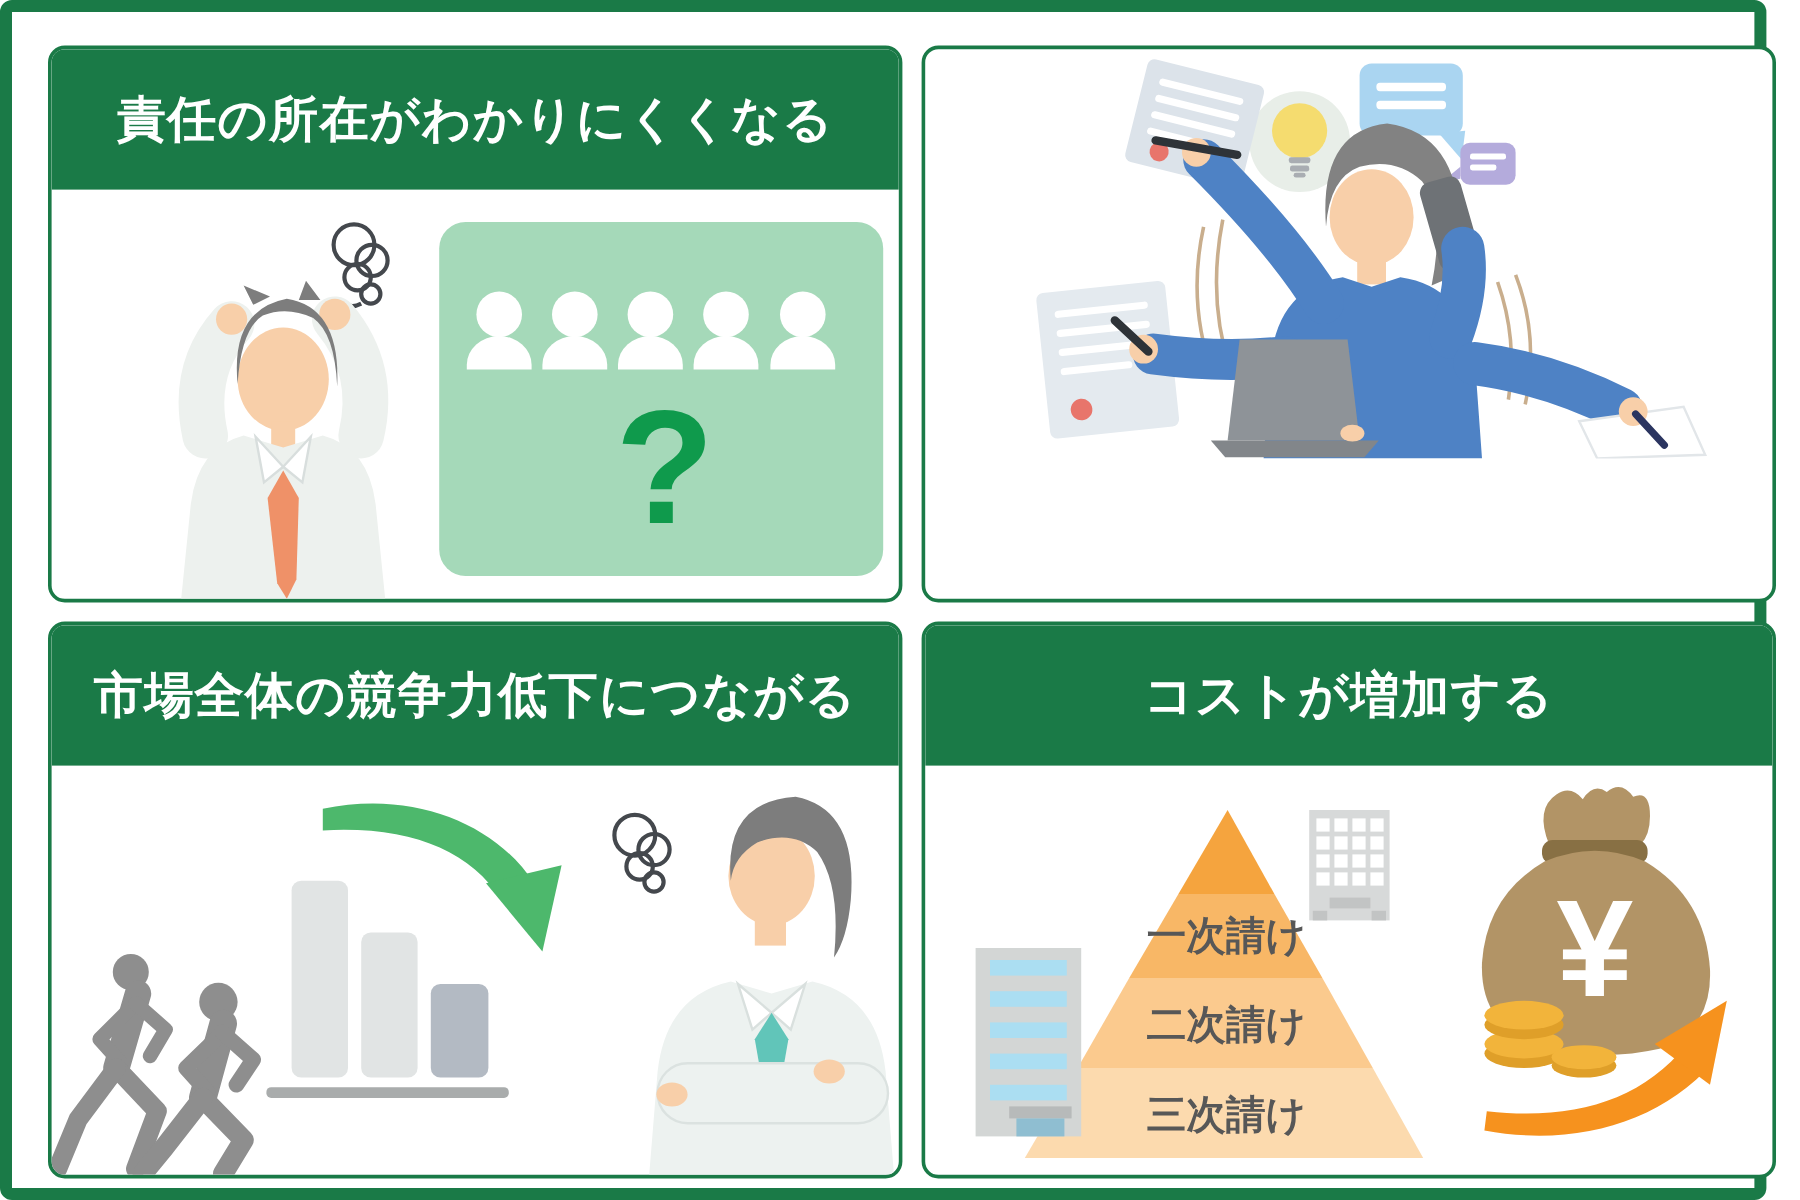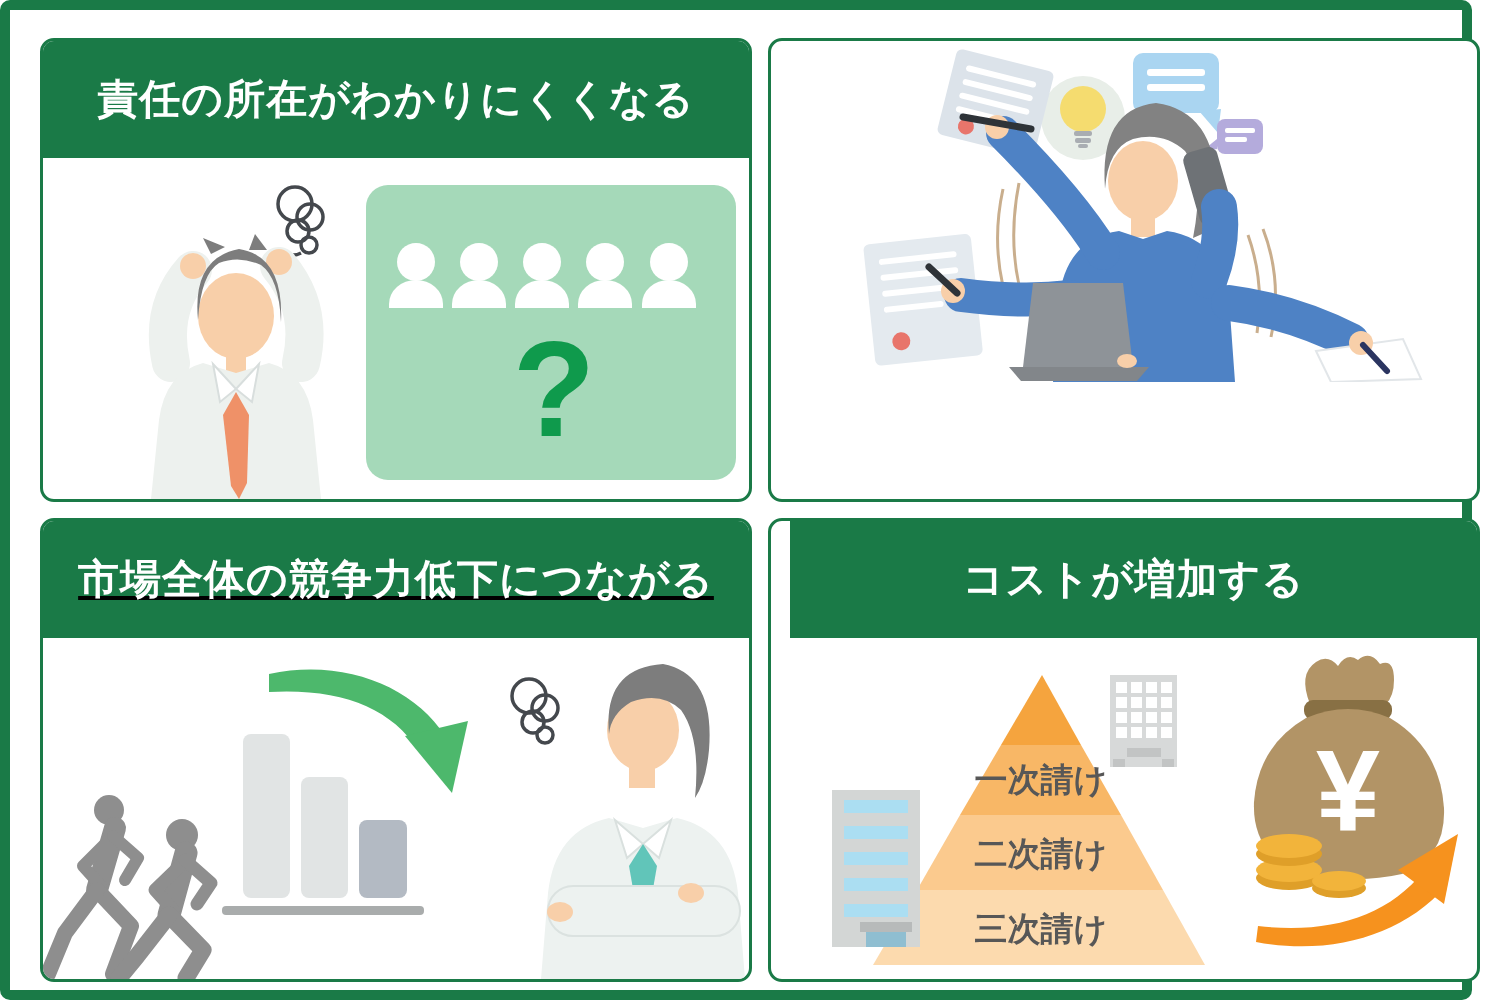--- a/index.html
+++ b/index.html
@@ -3,22 +3,22 @@
 <meta charset="utf-8">
 <style>
   html,body{margin:0;padding:0;background:#ffffff;width:1500px;height:1000px;overflow:hidden;
     font-family:"Liberation Sans","DejaVu Sans",sans-serif;}
   .frame{position:absolute;left:0;top:0;width:1472px;height:1000px;box-sizing:border-box;
     border:10px solid #1a7a47;border-radius:10px;background:#ffffff;}
   .card{position:absolute;box-sizing:border-box;width:712px;height:464px;background:#ffffff;
     border:3px solid #1a7a47;border-radius:14px;overflow:hidden;}
   .card.tl{left:30px;top:28px;}
   .card.tr{left:758px;top:28px;}
-  .card.bl{left:30px;top:508px;text-decoration:underline;}
-  .card.br{left:758px;top:508px;padding-left:19px;}
+  .card.bl{left:30px;top:508px;}
+  .card.br{left:758px;top:508px;}
   .card-header{height:117px;background:#1a7a47;display:flex;align-items:center;justify-content:center;}
   .card-title{color:#ffffff;font-size:41px;font-weight:700;letter-spacing:1px;white-space:nowrap;}
   .card-body{position:relative;height:341px;}
   .card-body svg{position:absolute;left:0;top:0;width:706px;height:341px;display:block;}
   svg text{font-family:"Liberation Sans","DejaVu Sans",sans-serif;}
   .tier-label{font-size:33px;font-weight:700;fill:#575757;}
   .big-glyph{font-weight:700;fill:#ffffff;}
 </style>
 </head>
 <body>

